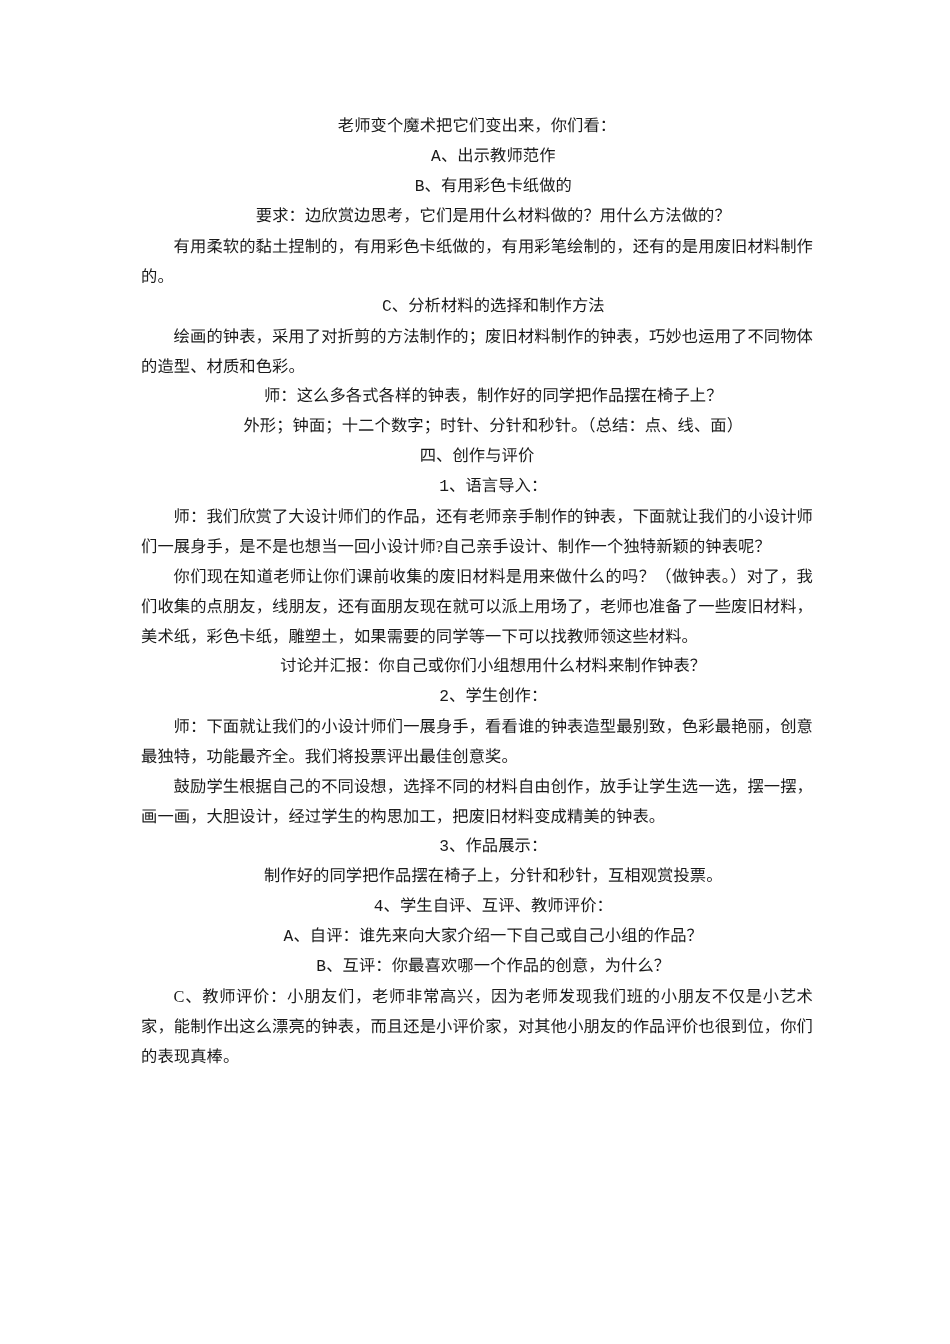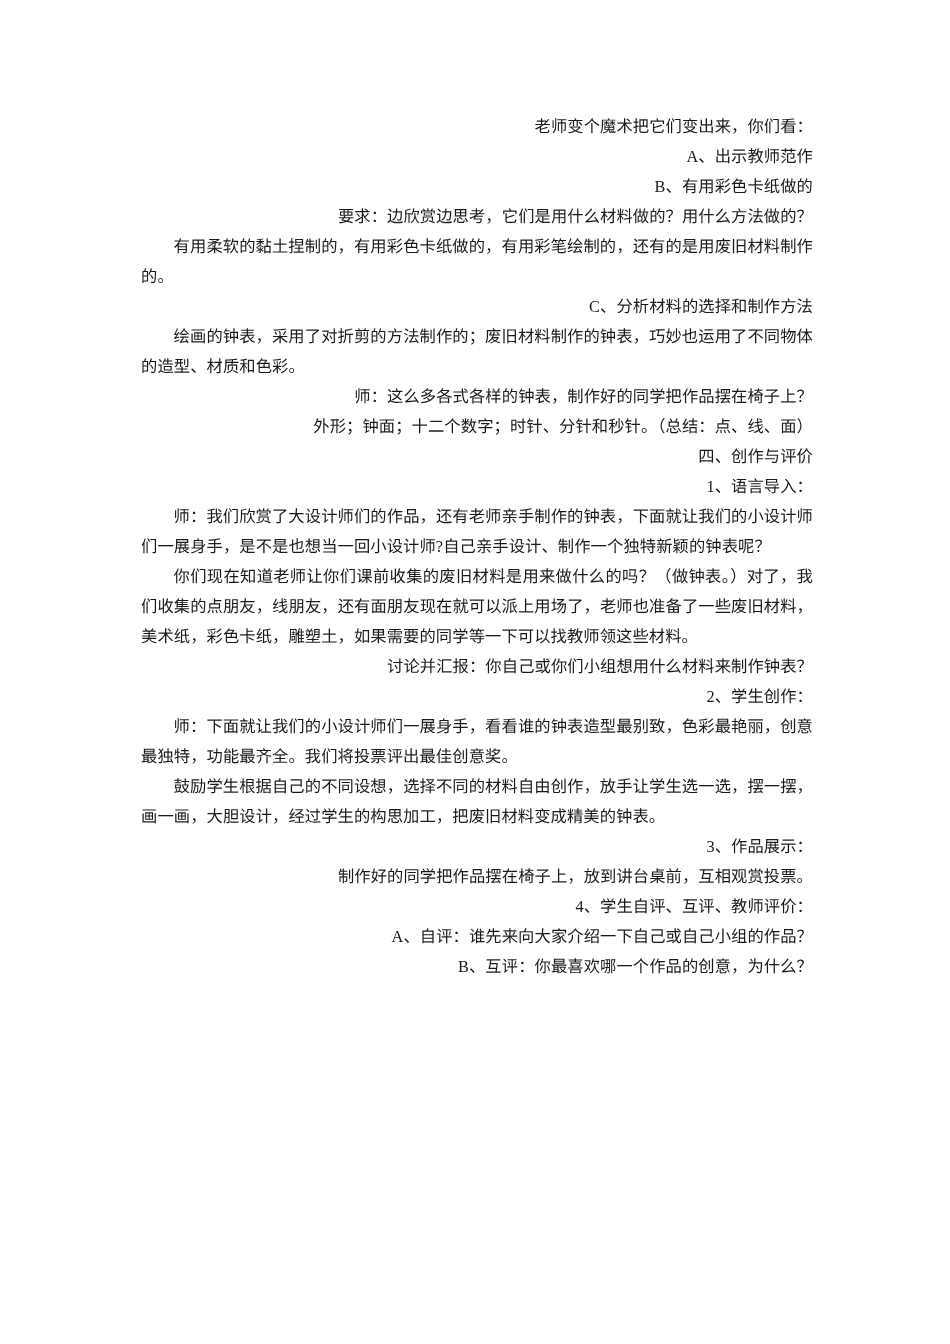--- a/index.html
+++ b/index.html
@@ -43,21 +43,22 @@
   
   .p.flush {
     text-indent: 0;
   }
   
   .p.indent {
     text-indent: 2em;
   }
   
   .p.short {
-    text-align: right;
+    text-align: center;
+    font-family: Liberation Mono, monospace;
   }
 </style>
 </head>
 <body style="background: rgb(255, 255, 255); color: rgb(26, 26, 26);">
 
 <div class="page" style="background: rgb(255, 255, 255);">
   <div class="doc-body" id="doc-body">
       <p class="p flush short">老师变个魔术把它们变出来，你们看：</p>
       <p class="p indent short">A、出示教师范作</p>
       <p class="p indent short">B、有用彩色卡纸做的</p>
@@ -69,18 +70,19 @@
       <p class="p indent short">外形；钟面；十二个数字；时针、分针和秒针。（总结：点、线、面）</p>
       <p class="p flush short">四、创作与评价</p>
       <p class="p indent short">1、语言导入：</p>
       <p class="p indent">师：我们欣赏了大设计师们的作品，还有老师亲手制作的钟表，下面就让我们的小设计师们一展身手，是不是也想当一回小设计师?自己亲手设计、制作一个独特新颖的钟表呢？</p>
       <p class="p indent">你们现在知道老师让你们课前收集的废旧材料是用来做什么的吗？（做钟表。）对了，我们收集的点朋友，线朋友，还有面朋友现在就可以派上用场了，老师也准备了一些废旧材料，美术纸，彩色卡纸，雕塑土，如果需要的同学等一下可以找教师领这些材料。</p>
       <p class="p indent short">讨论并汇报：你自己或你们小组想用什么材料来制作钟表？</p>
       <p class="p indent short">2、学生创作：</p>
       <p class="p indent">师：下面就让我们的小设计师们一展身手，看看谁的钟表造型最别致，色彩最艳丽，创意最独特，功能最齐全。我们将投票评出最佳创意奖。</p>
       <p class="p indent">鼓励学生根据自己的不同设想，选择不同的材料自由创作，放手让学生选一选，摆一摆，画一画，大胆设计，经过学生的构思加工，把废旧材料变成精美的钟表。</p>
       <p class="p indent short">3、作品展示：</p>
-      <p class="p indent short">制作好的同学把作品摆在椅子上，放到讲台桌前，互相观赏投票。</p>
+      <p class="p indent short">制作好的同学把作品摆在椅子上，分针和秒针，互相观赏投票。</p>
       <p class="p indent short">4、学生自评、互评、教师评价：</p>
       <p class="p indent short">A、自评：谁先来向大家介绍一下自己或自己小组的作品？</p>
       <p class="p indent short">B、互评：你最喜欢哪一个作品的创意，为什么？</p>
+      <p class="p indent">C、教师评价：小朋友们，老师非常高兴，因为老师发现我们班的小朋友不仅是小艺术家，能制作出这么漂亮的钟表，而且还是小评价家，对其他小朋友的作品评价也很到位，你们的表现真棒。</p>
     </div>
 </div>
 
 </body></html>

